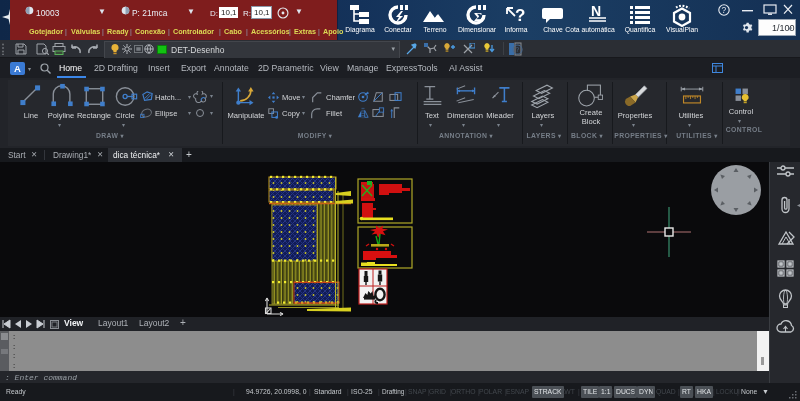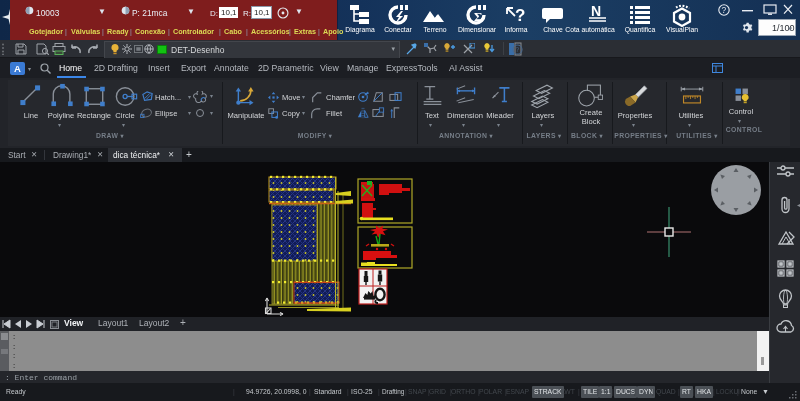--- a/index.html
+++ b/index.html
@@ -32,21 +32,21 @@
   .dtab { position:absolute; top:0; height:14px; line-height:14px; font-size:8.3px; color:#a9adb3; }
   
   #canvas { left:0; top:162px; width:768px; height:155px; background:#0a0a0c; }
   
   #rightbar { left:769px; top:148px; width:31px; height:235px; background:#26282d; border-left:1px solid #3a3d42; }
   
   #modelrow { left:0; top:317px; width:769px; height:14px; background:#202227; color:#aeb2b8; font-size:8.5px; }
   
   #cmdwin { left:0; top:331px; width:757px; height:40px; background:#8d8d8d; }
   #cmdscroll { left:757px; top:331px; width:12px; height:40px; background:#f2f2f2; }
-  #cmdline { left:0; top:371px; width:769px; height:12px; background:#24262b; color:#9aa0a6; font-size:8px; font-family:"Liberation Mono",monospace; }
+  #cmdline { left:0; top:371px; width:769px; height:12px; background:#24262b; color:#9aa0a6; font-size:8px; font-style:italic; font-family:"Liberation Mono",monospace; }
   
   #statusbar { left:0; top:383px; width:800px; height:18px; background:#17191d; color:#c4c8cc; font-size:6.8px; }
   .st { position:absolute; top:3px; height:12px; line-height:12px; }
   .stog { color:#42474d; }
   .ston { padding:0 2px; color:#e2e5e8; background:#4b5056; border-radius:1px; }
   .ssep { color:#3c4046; }
 </style>
 </head>
 <body>
 <div id="stage">

